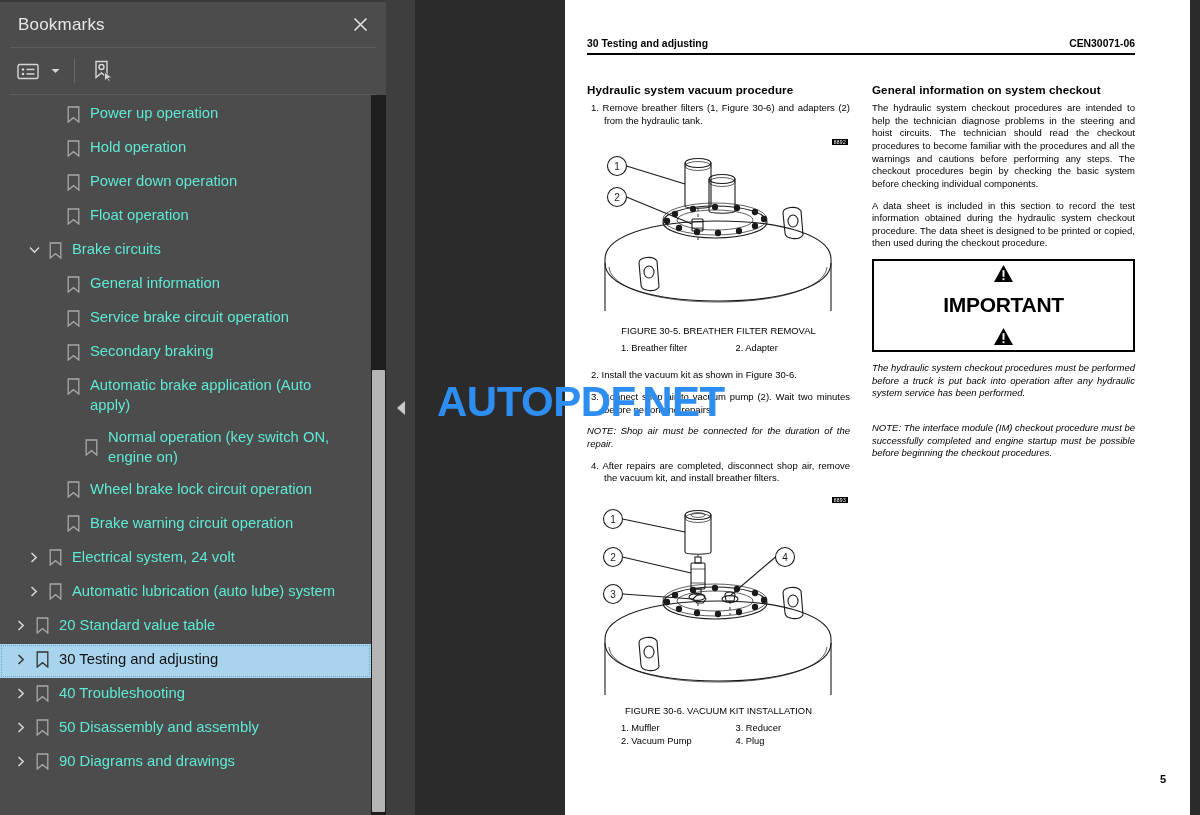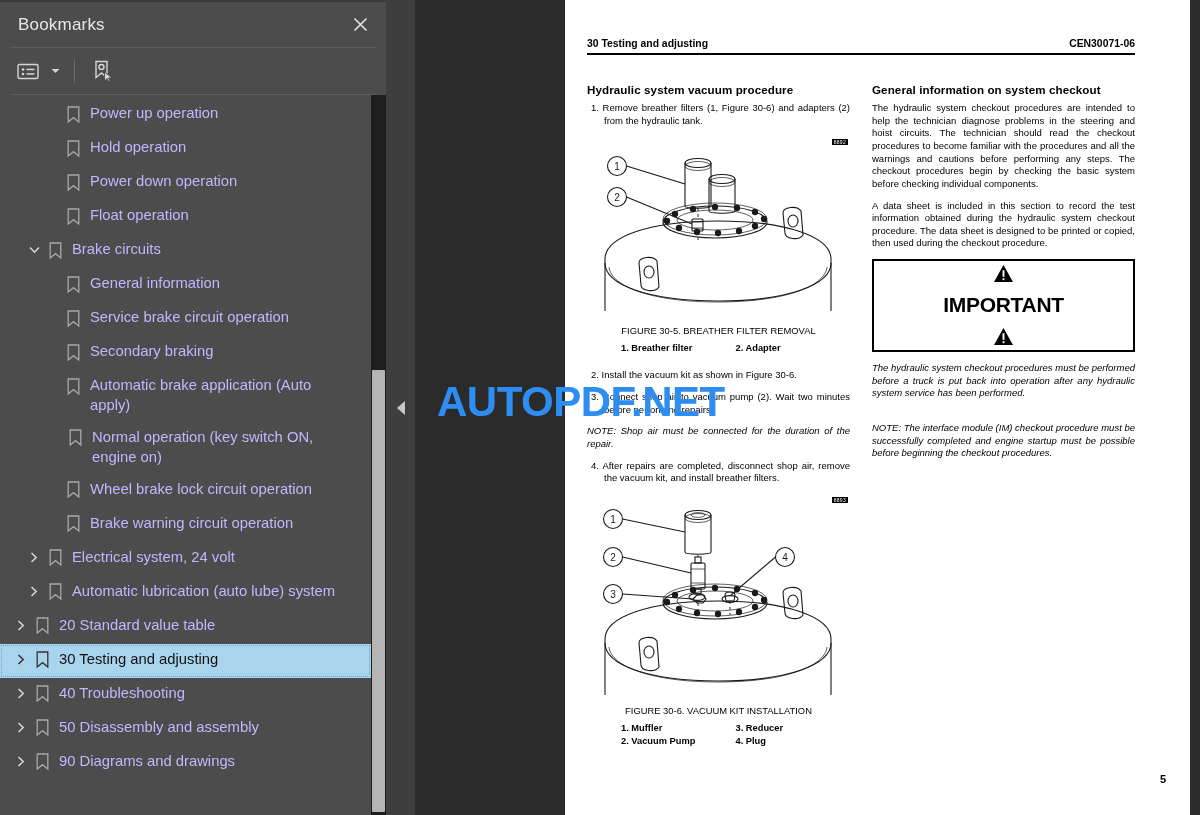--- a/index.html
+++ b/index.html
@@ -62,21 +62,21 @@
     overflow: hidden;
   }
   #tree {
     padding-top: 3px;
   }
   .node {
     position: relative;
     display: flex;
     align-items: flex-start;
     min-height: 34px;
-    color: #c4b5fd;
+    color: #5eead4;
     font-size: 14.8px;
     line-height: 1.35;
     cursor: pointer;
     padding: 6px 4px 6px 0;
   }
   .node.selected {
     background: #a8d4ee;
     color: #111;
     outline: 1px dotted #6fa8c8;
     outline-offset: -2px;
@@ -89,21 +89,21 @@
   .node.selected .twisty { color: #333; }
   .node .bm-icon {
     flex: 0 0 22px; width: 22px; height: 20px;
     display: flex; align-items: center; justify-content: center;
   }
   .node .label { padding-left: 6px; padding-right: 14px; }
 
   .depth-0 { padding-left: 11px; }
   .depth-1 { padding-left: 24px; }
   .depth-2 { padding-left: 42px; }
-  .depth-3 { padding-left: 44px; }
+  .depth-3 { padding-left: 60px; align-items: center; }
 
   
   #sb-track {
     position: absolute; left: 371px; top: 93px;
     width: 15px; height: 722px;
     background: #1e1e1e;
   }
   #sb-thumb {
     position: absolute; left: 372px; top: 368px;
     width: 13px; height: 442px;
@@ -191,21 +191,21 @@
     position: absolute; right: 2px; top: -2px;
     font-size: 5px; background: #000; color: #fff;
     padding: 0 2px; letter-spacing: .3px;
   }
   .fig-caption {
     text-align: center; font-size: 9.4px; margin-top: 2px;
   }
   .fig-legend {
     display: flex; font-size: 9.3px; margin-top: 6px; padding-left: 34px;
   }
-  .fig-legend .lg-col { width: 120px; line-height: 1.4; font-weight: bold; }
+  .fig-legend .lg-col { width: 120px; line-height: 1.4; }
 
   #page-number {
     position: absolute; right: 24px; bottom: 30px;
     font-size: 11px; font-weight: bold;
   }
 
   
   #watermark {
     position: absolute; left: 437px; top: 378px;
     font-size: 42px; font-weight: bold;

